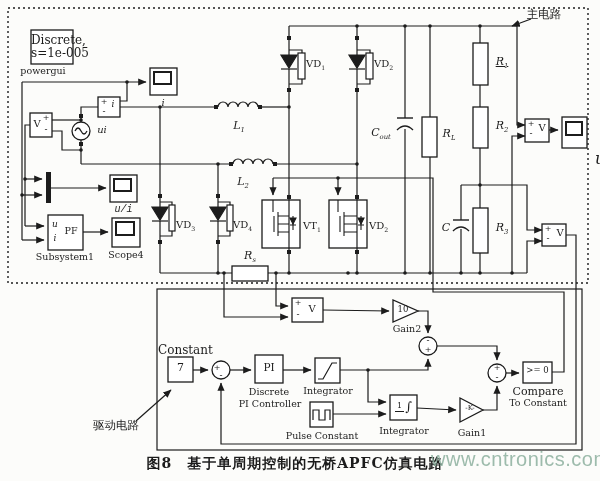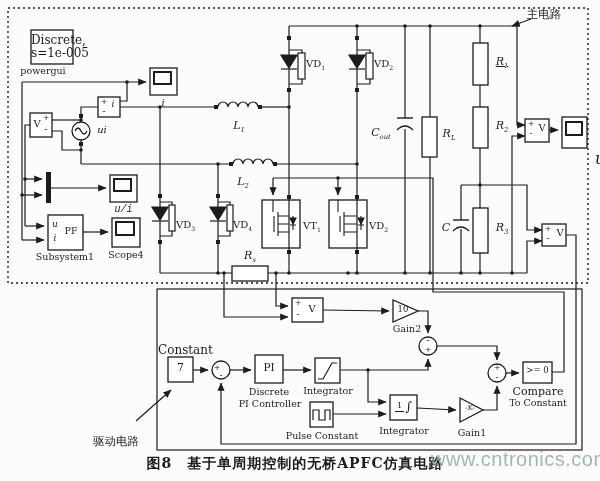--- a/index.html
+++ b/index.html
@@ -333,21 +333,21 @@
 <div class="lbl it" style="left:492px;top:56px;width:20px;font-size:11px;text-decoration:underline;">
   <span>R</span><sub>1</sub></div>
 <div class="lbl it" style="left:492px;top:120px;width:20px;font-size:11px;">
   <span>R</span><sub>2</sub></div>
 <div class="lbl it" style="left:492px;top:222px;width:20px;font-size:11px;">
   <span>R</span><sub>3</sub></div>
 <div class="lbl it" style="left:439px;top:222px;width:14px;font-size:11px;">
   <span>C</span><sub></sub></div>
 
 <div class="lbl" style="left:520px;top:8px;width:48px;font-size:11.5px;font-family:'DejaVu Serif',serif;">主电路</div>
-<div class="lbl" style="left:88px;top:435px;width:56px;font-size:11.5px;">驱动电路</div>
+<div class="lbl" style="left:88px;top:419px;width:56px;font-size:11.5px;">驱动电路</div>
 
 <div class="lbl" style="left:158px;top:344px;width:44px;font-size:12px;">Constant</div>
 <div class="lbl" style="left:168px;top:362px;width:25px;font-size:11px;">7</div>
 <div class="lbl" style="left:255px;top:362px;width:28px;font-size:10.5px;">PI</div>
 <div class="lbl" style="left:238px;top:387px;width:62px;font-size:9.5px;">Discrete</div>
 <div class="lbl" style="left:232px;top:399px;width:76px;font-size:9.5px;">PI Controller</div>
 <div class="lbl" style="left:302px;top:386px;width:52px;font-size:9.5px;">Integrator</div>
 <div class="lbl" style="left:280px;top:431px;width:84px;font-size:9.5px;">Pulse Constant</div>
 <div class="lbl" style="left:378px;top:426px;width:52px;font-size:9.5px;">Integrator</div>
 <div class="lbl blk-txt" style="left:391px;top:397px;width:25px;height:20px;">

